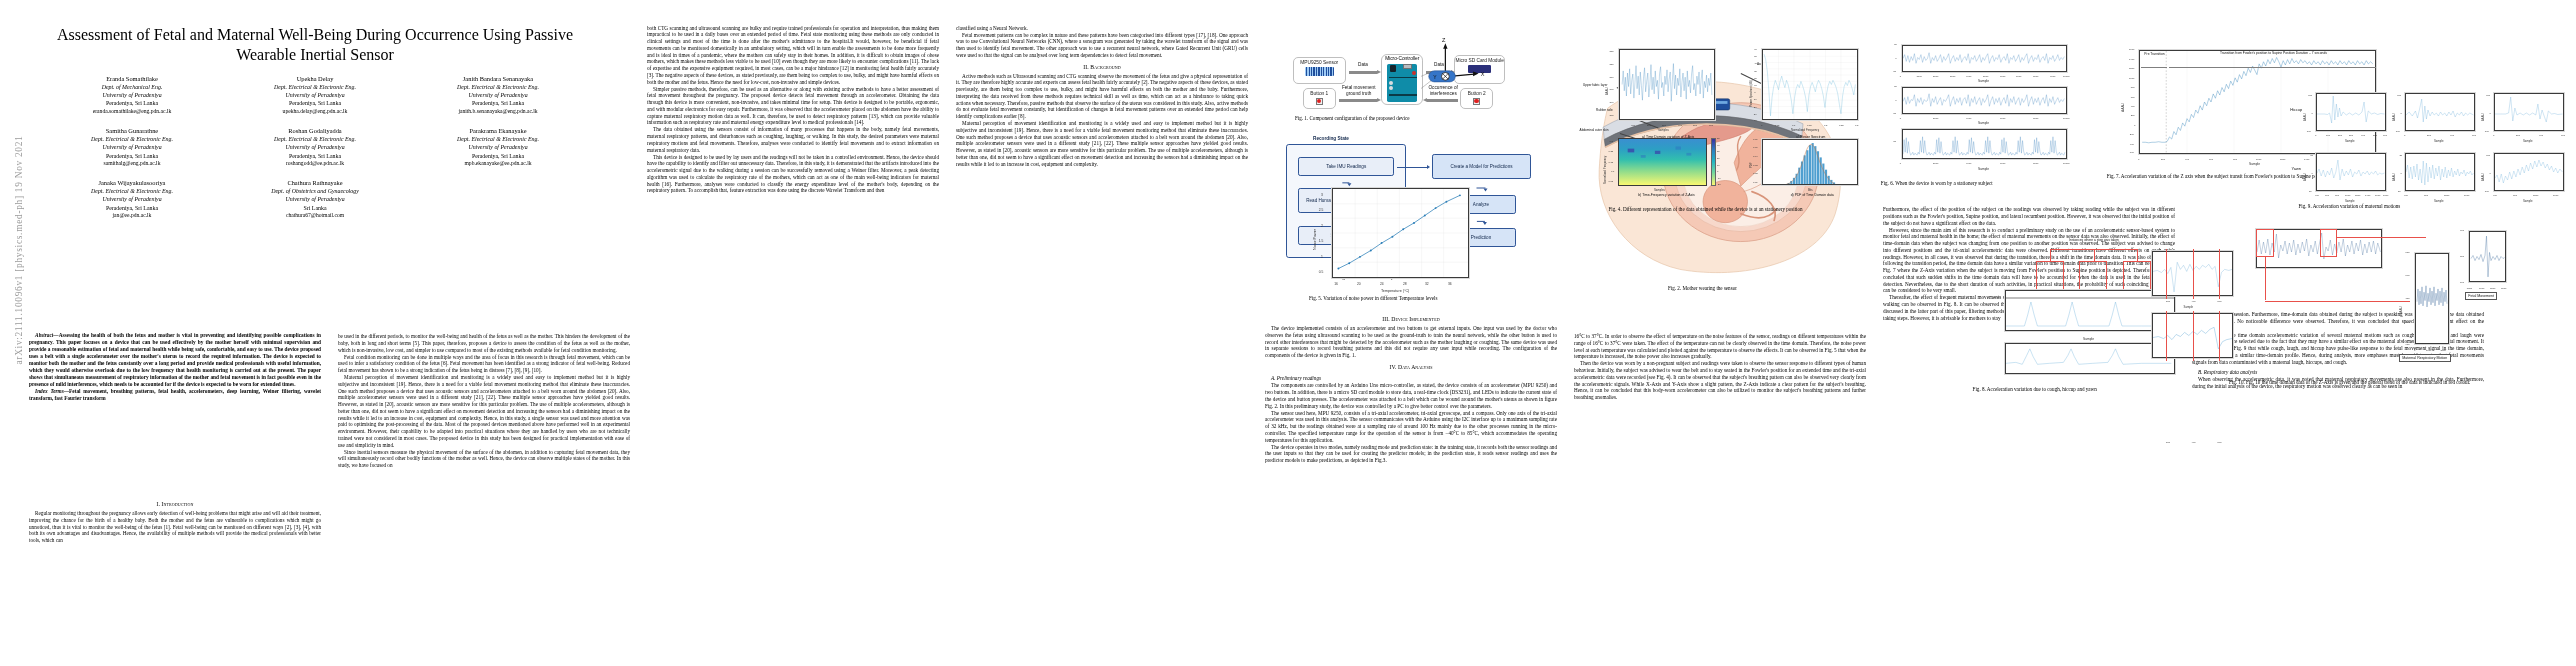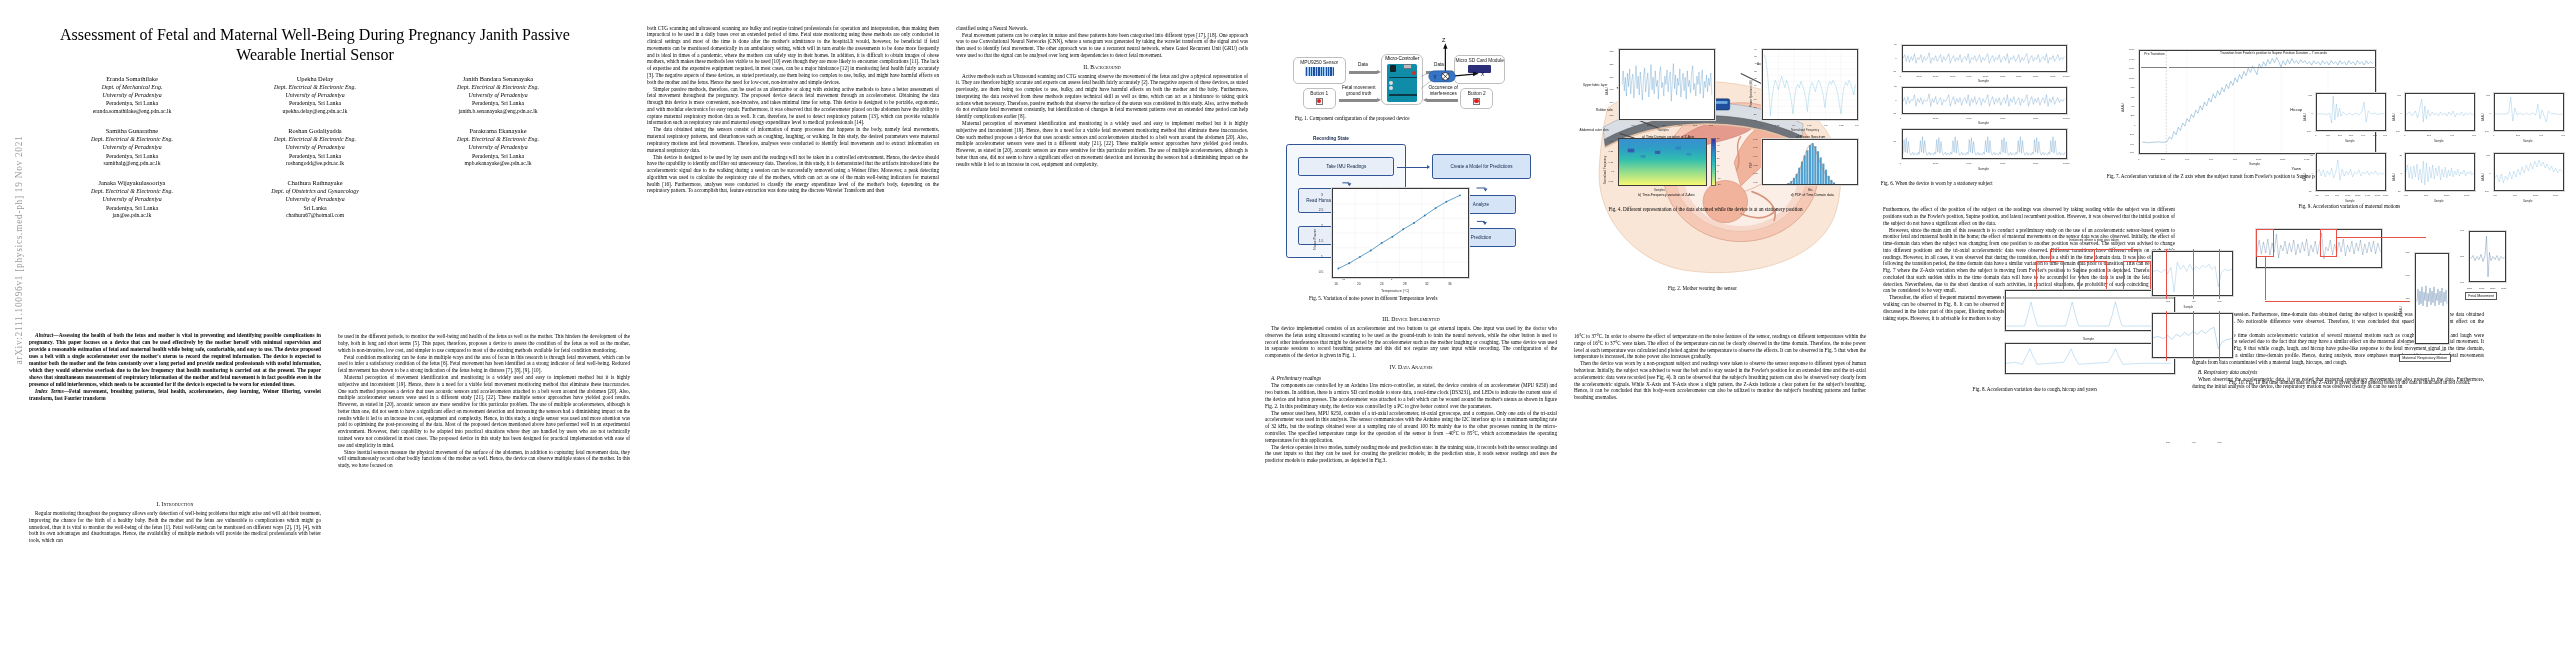--- a/index.html
+++ b/index.html
@@ -343,21 +343,21 @@
   }
 </style>
 </head>
 <body>
 
 <div id="arxiv-stamp">arXiv:2111.10096v1  [physics.med-ph]  19 Nov 2021</div>
 
 <div id="page">
 
   <div id="header-block">
-    <h1 id="paper-title">Assessment of Fetal and Maternal Well-Being During Pregnancy Janith Passive Wearable Inertial Sensor</h1>
+    <h1 id="paper-title">Assessment of Fetal and Maternal Well-Being During Occurrence Using Passive Wearable Inertial Sensor</h1>
 
     <div class="author-row r1">
       <div class="author">
         <div class="aname">Eranda Somathilake</div>
         <div class="adept">Dept. of Mechanical Eng.</div>
         <div class="auni">University of Peradeniya</div>
         <div class="aloc">Peradeniya, Sri Lanka</div>
         <div class="amail">eranda.somathilake@eng.pdn.ac.lk</div>
       </div>
       <div class="author">

